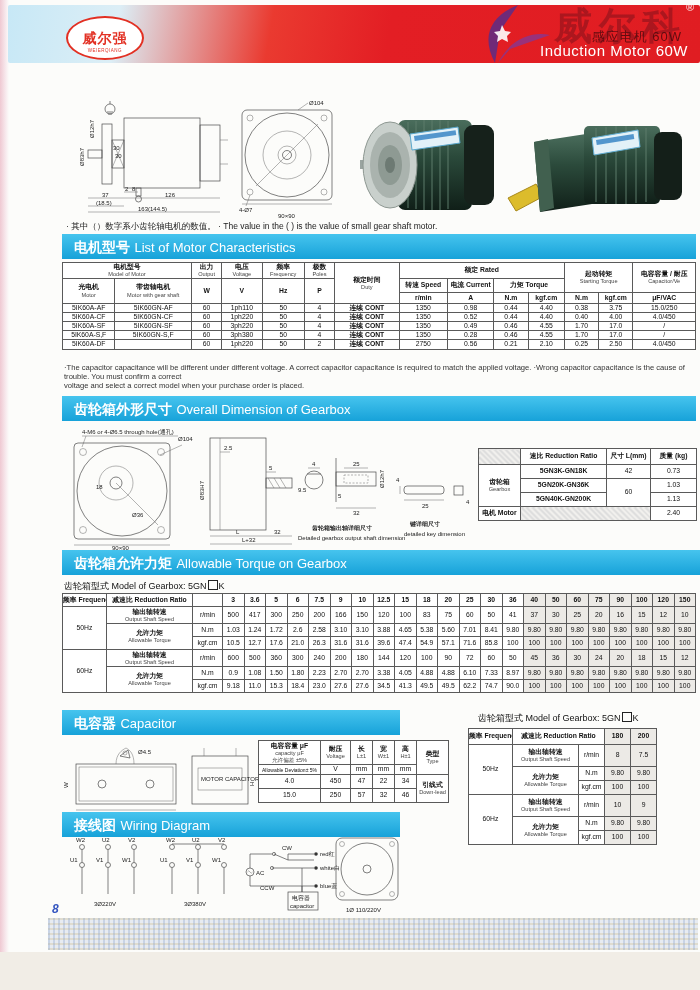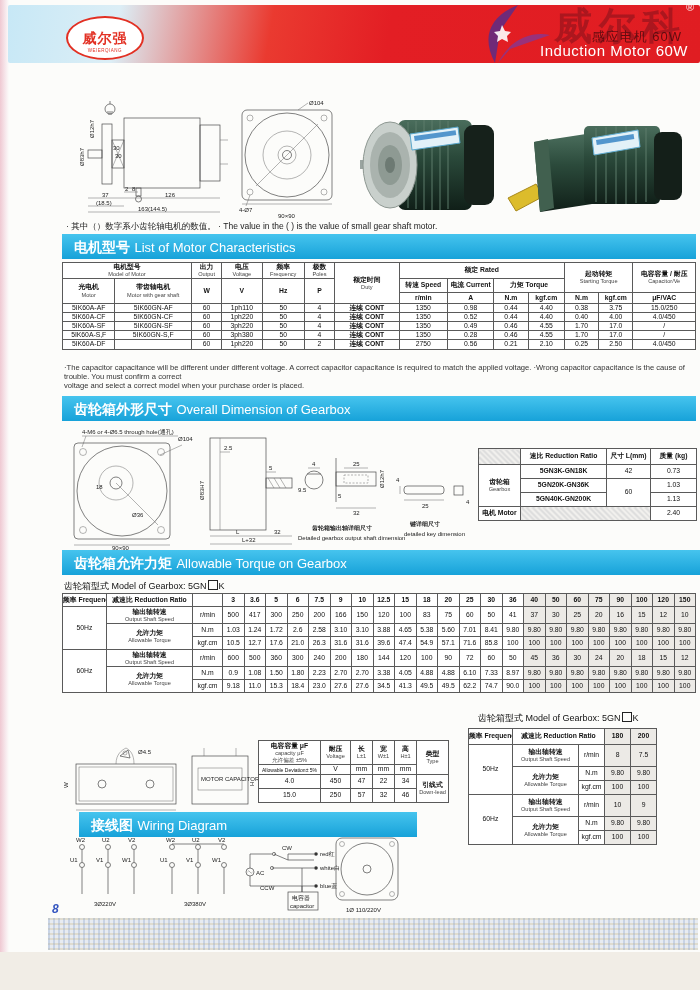--- a/index.html
+++ b/index.html
@@ -1199,20 +1199,24 @@
           <td>
             <div>100</div>
           </td>
           <td>
             <div>100</div>
           </td>
         </tr>
       </tbody>
   </table>
 
+  <div class="banner" style="left:62px;top:710px;width:338px">
+    <span class="cn">电容器</span>
+    <span class="en">Capacitor</span>
+  </div>
   <svg style="left:64px;top:742px;width:192px;height:74px" viewBox="0 0 192 74">
     <rect class="ln" x="12" y="22" width="100" height="40"></rect>
     <rect class="thin" x="15" y="25" width="94" height="34"></rect>
     <circle class="ln" cx="38" cy="42" r="4"></circle>
       <circle class="ln" cx="86" cy="42" r="4"></circle>
     <path class="thin" d="M52 22 C52 12 58 8 62 6 M70 22 C70 12 66 8 62 6"></path>
     <path class="ln" d="M56 14 l8 -6 2 8 Z"></path>
       <circle class="thin" cx="61" cy="11" r="2"></circle>
     <text x="74" y="12" font-size="5.5">Ø4.5</text>
     <text transform="rotate(-90 4 46)" x="4" y="46" font-size="5.5">W</text>
@@ -1429,21 +1433,21 @@
           <td>
             <div>100</div>
           </td>
           <td>
             <div>100</div>
           </td>
         </tr>
       </tbody>
   </table>
 
-  <div class="banner" style="left:79px;top:812px;width:338px">
+  <div class="banner" style="left:62px;top:812px;width:338px">
     <span class="cn">接线图</span>
     <span class="en">Wiring Diagram</span>
   </div>
   <svg style="left:64px;top:832px;width:340px;height:86px" viewBox="0 0 340 86">
 
     <g>
       <text x="12" y="10" font-size="5.8">W2</text>
       <text x="38" y="10" font-size="5.8">U2</text>
       <text x="64" y="10" font-size="5.8">V2</text>
       <circle class="ln" cx="18" cy="15" r="2.5"></circle>

